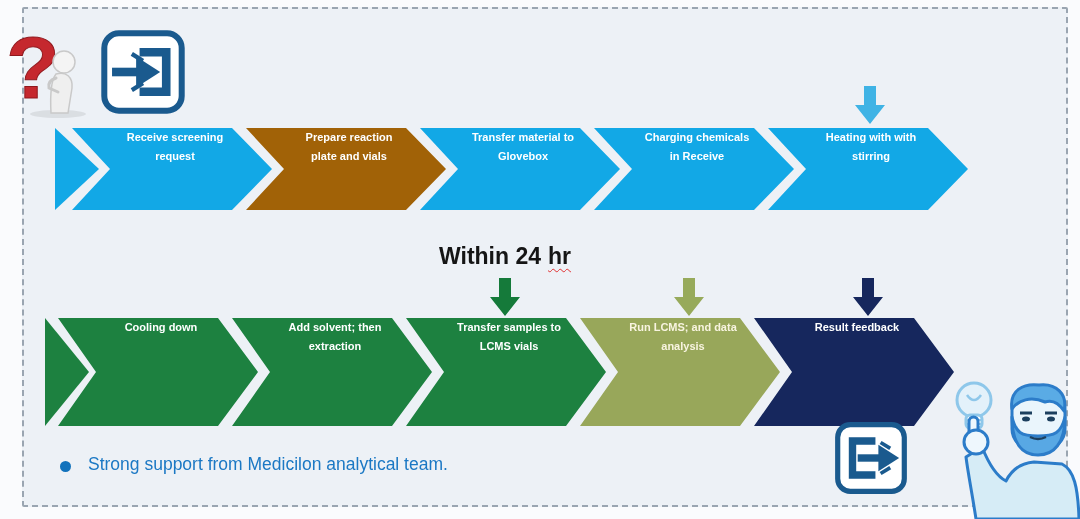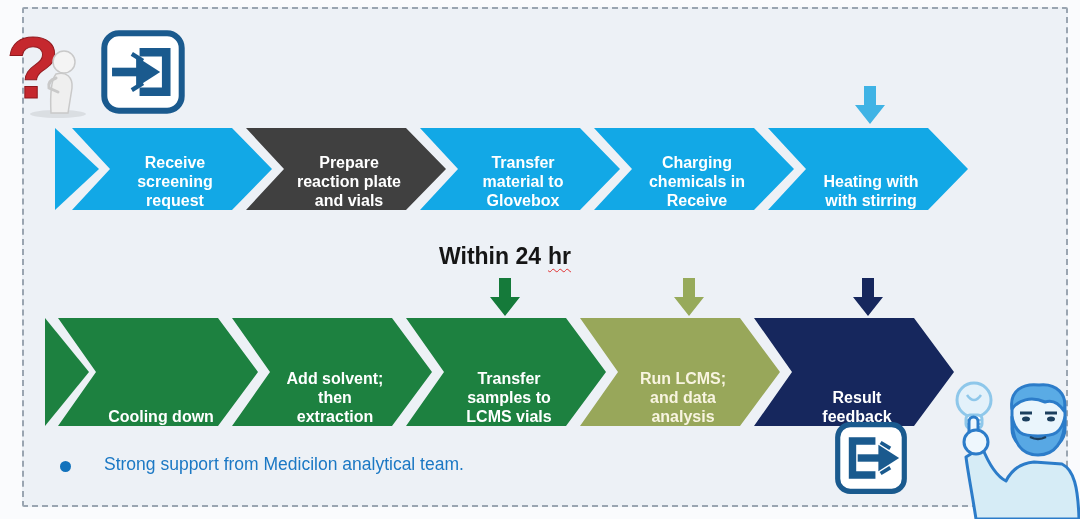--- a/index.html
+++ b/index.html
@@ -11,23 +11,23 @@
     font-family:"Liberation Sans",sans-serif;
   }
   .frame{
     position:absolute;left:22px;top:7px;width:1042px;height:496px;
     border:2px dashed #9aa5b1;background:#edf1f6;border-radius:2px;
   }
   
   .chev{
     position:absolute;width:200px;height:82px;
     clip-path:polygon(0 0, calc(100% - 40px) 0, 100% 50%, calc(100% - 40px) 100%, 0 100%, 38px 50%);
-    display:flex;align-items:flex-end;justify-content:center;
+    display:flex;align-items:flex-start;justify-content:center;
     box-sizing:border-box;padding:0 40px 0 46px;
-    color:#fff;font-weight:bold;font-size:16px;line-height:19px;text-align:center;
+    color:#fff;font-weight:bold;font-size:11px;line-height:19px;text-align:center;
   }
   .lead{
     position:absolute;width:44px;height:82px;
     clip-path:polygon(0 0, 100% 50%, 0 100%);
   }
   .row2 .chev,.row2 .lead{height:108px;}
   
   .timing{
     position:absolute;width:170px;text-align:center;
     font-size:23px;font-weight:bold;color:#151515;white-space:nowrap;
@@ -36,21 +36,21 @@
     margin-left:7px;
     text-decoration:underline wavy #e03131 1px;
     text-underline-offset:4px;
   }
   .down-arrow{
     position:absolute;width:30px;height:38px;
     clip-path:polygon(30% 0, 70% 0, 70% 50%, 100% 50%, 50% 100%, 0 50%, 30% 50%);
   }
   
   .note{
-    position:absolute;left:88px;top:454px;font-size:17.5px;margin-left:16px;
+    position:absolute;left:88px;top:454px;font-size:17.5px;
   }
   .bullet{
     position:absolute;left:60px;top:461px;width:11px;height:11px;border-radius:50%;
     background:#1272bc;
   }
   .icon-abs{position:absolute;}
 </style>
 </head>
 <body>
 
@@ -74,21 +74,21 @@
     <polygon points="42,32 70,50 42,68" fill="#1a5a8e"></polygon>
   </svg>
 
   <div class="down-arrow" style="left: 855px; top: 86px; background: rgb(63, 179, 229);"></div>
 
   <div class="row1">
     <div class="lead" style="left: 55px; top: 128px; background: rgb(18, 168, 230);"></div>
     <div class="chev" style="left: 72px; top: 128px; background: rgb(18, 168, 230);">
         <span>Receive screening request</span>
       </div>
-    <div class="chev" style="left: 246px; top: 128px; background: #404040;">
+    <div class="chev" style="left: 246px; top: 128px; background: #a16207;">
         <span>Prepare reaction plate and vials</span>
       </div>
     <div class="chev" style="left: 420px; top: 128px; background: rgb(18, 168, 230);">
         <span>Transfer material to Glovebox</span>
       </div>
     <div class="chev" style="left: 594px; top: 128px; background: rgb(18, 168, 230);">
         <span>Charging chemicals in Receive</span>
       </div>
     <div class="chev" style="left: 768px; top: 128px; background: rgb(18, 168, 230);">
         <span>Heating with with stirring</span>

